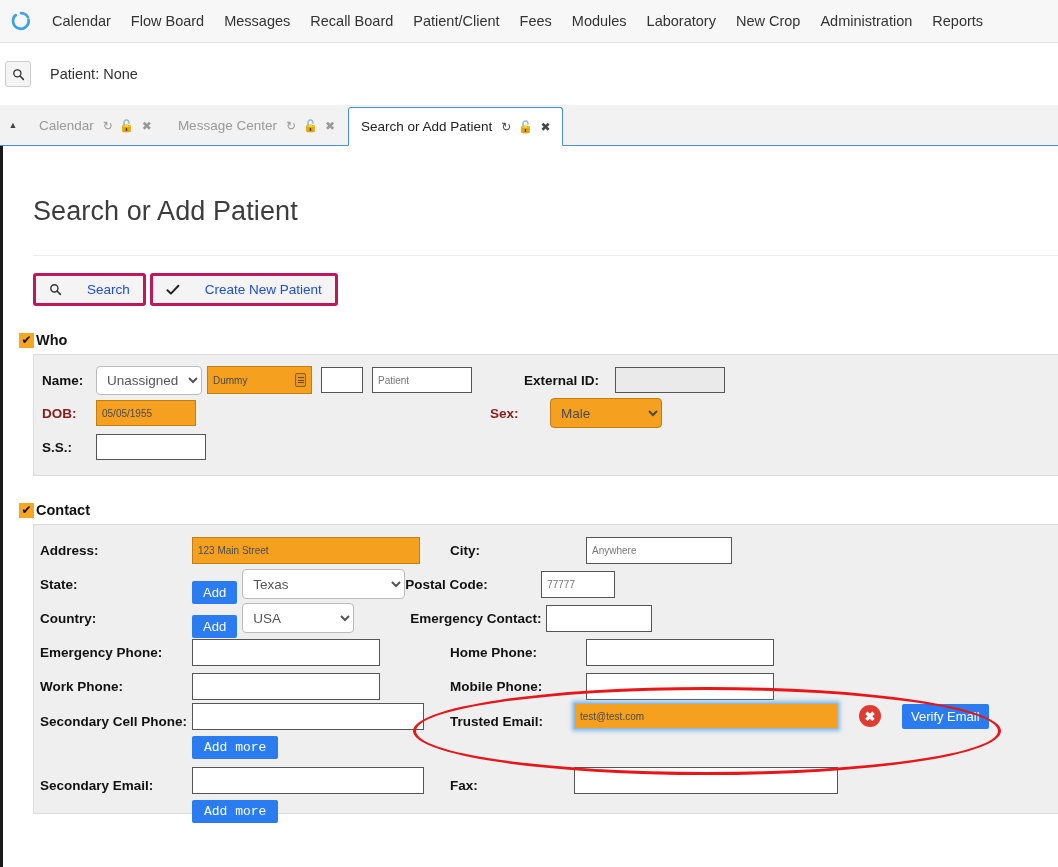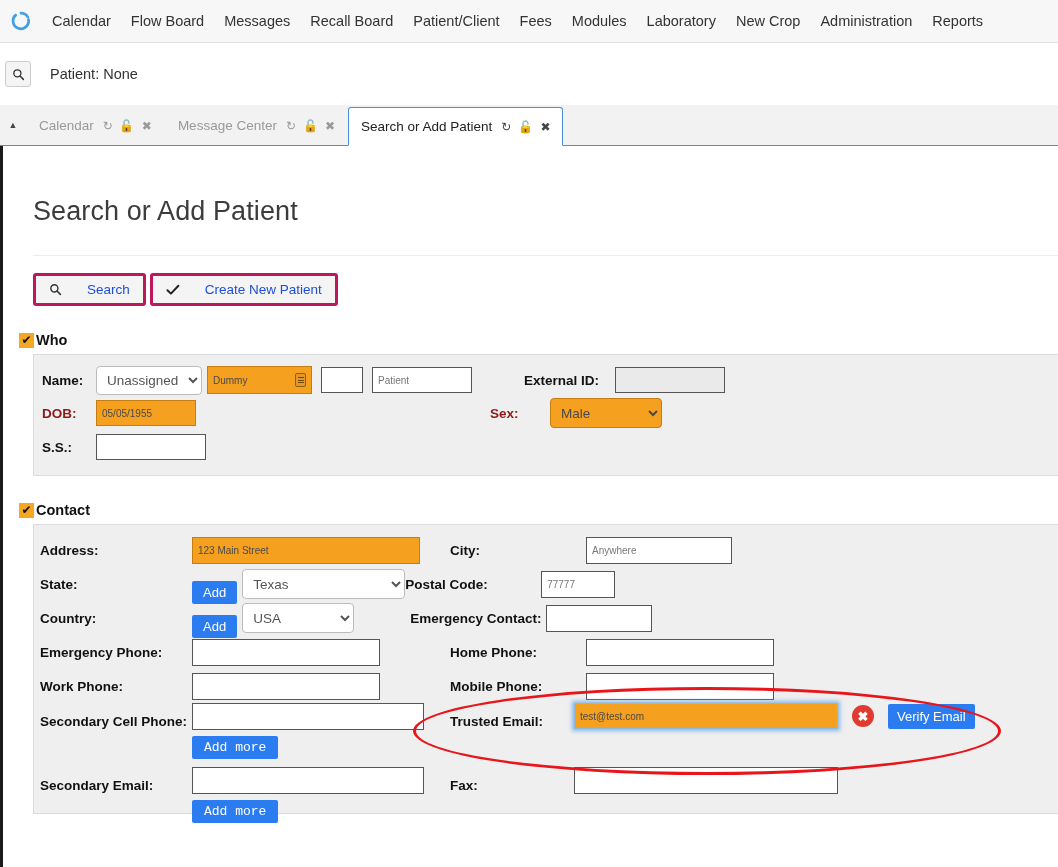--- a/index.html
+++ b/index.html
@@ -408,21 +408,21 @@
       <input class="t" style="width: 188px; height: 27px;" placeholder="">
     </div>
 
     <div class="row" style="height:32px; margin-left:6px; align-items:flex-start;">
       <div class="lbl" style="width:152px; padding-top:11px;">Secondary Cell Phone:</div>
       <div style="display:flex; flex-direction:column; gap:6px;">
         <input class="t" style="width: 232px; height: 27px;" placeholder="">
         <button class="bluebtn addmore" style="align-self:flex-start;">Add more</button>
       </div>
       <div class="lbl" style="margin-left:26px; padding-top:11px; width:124px;">Trusted Email:</div>
-      <div style="display:flex; align-items:center; gap:14px; padding-top:0;">
+      <div style="display:flex; align-items:center; gap:21px; padding-top:0;">
         <input class="t hl focusglow" style="width: 264px; height: 26px;" placeholder="test@test.com">
         <span class="clearx">✖</span>
         <button class="bluebtn" style="height:25px;">Verify Email</button>
       </div>
     </div>
 
     <div class="row" style="height:32px; margin-left:6px; margin-top:32px; align-items:flex-start;">
       <div class="lbl" style="width:152px; padding-top:11px;">Secondary Email:</div>
       <div style="display:flex; flex-direction:column; gap:6px;">
         <input class="t" style="width: 232px; height: 27px;" placeholder="">

